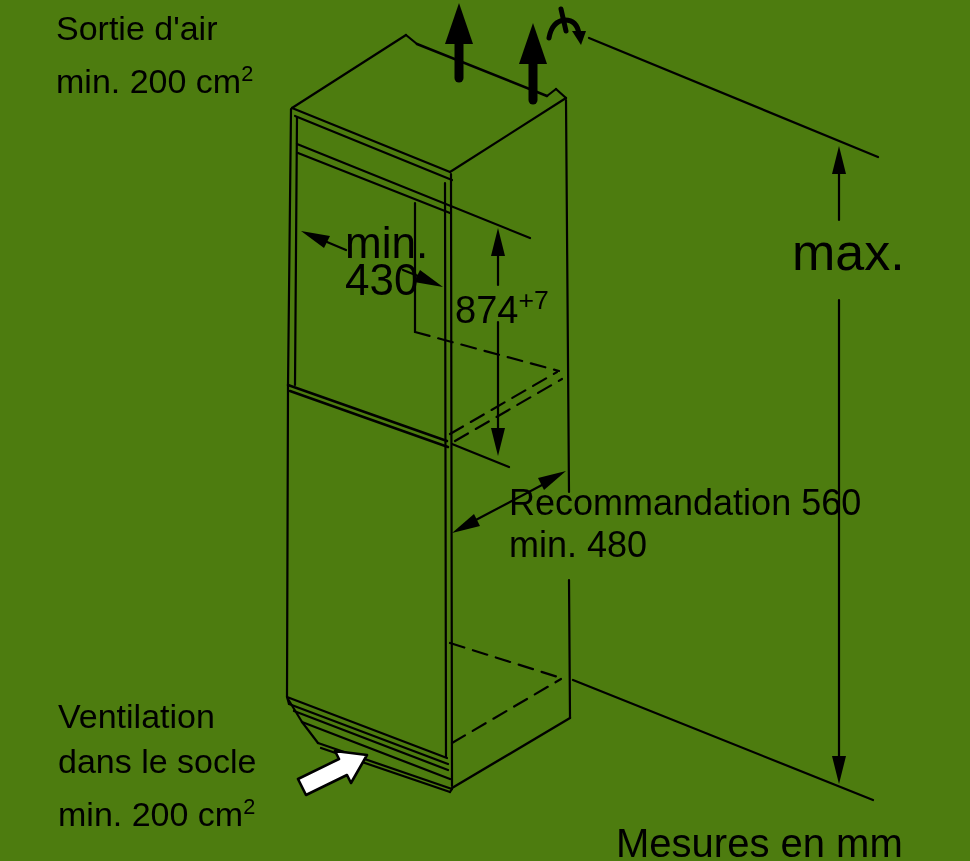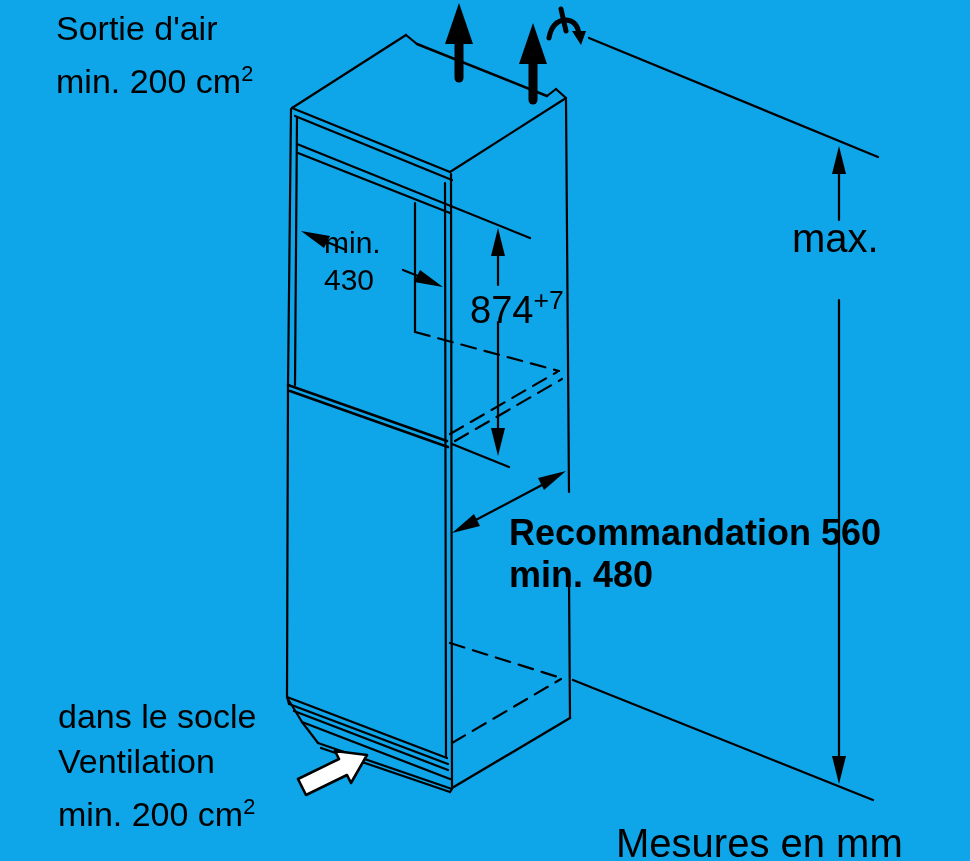--- a/index.html
+++ b/index.html
@@ -1,28 +1,28 @@
 <!DOCTYPE html>
 <html><head>
 <meta charset="utf-8">
 <style>
   html,body{margin:0;padding:0;background:#ffffff;}
   #stage{
-    position:relative;width:970px;height:861px;background:#0ea5e9;
+    position:relative;width:970px;height:861px;background:#4d7c0f;
     font-family:"Liberation Sans", sans-serif;color:#000;overflow:hidden;
   }
   #stage svg{position:absolute;left:0;top:0;}
   .lbl{position:absolute;color:#000;white-space:nowrap;line-height:1.18;}
   .lbl sup{font-size:64%;}
   .air-outlet{left:56px;top:6px;font-size:34px;line-height:45px;}
-  .niche-width{left:324px;top:224px;font-size:30px;line-height:37px;}
-  .niche-height{left:470px;top:285px;font-size:38px;}
+  .niche-width{left:345px;top:224px;font-size:44px;line-height:37px;}
+  .niche-height{left:455px;top:285px;font-size:38px;}
   .niche-height sup{font-size:70%;}
-  .total-height{left:792px;top:219px;width:100px;font-size:40px;line-height:38px;}
-  .depth{left:509px;top:512px;font-size:36px;line-height:42px;font-weight:bold;}
+  .total-height{left:792px;top:233px;width:100px;text-align:center;font-size:52px;line-height:38px;}
+  .depth{left:509px;top:482px;font-size:36px;line-height:42px;}
   .base-vent{left:58px;top:694px;font-size:34px;line-height:45px;}
   .units{left:616px;top:820px;font-size:40px;}
 </style>
 </head>
 <body>
 
 <div id="stage">
 
   <svg width="970" height="861" viewBox="0 0 970 861" fill="none" stroke="#000" stroke-width="2.2" stroke-linecap="round" stroke-linejoin="round">
 
@@ -151,20 +151,20 @@
   <div class="lbl total-height">
     <div>max.</div>
   </div>
 
   <div class="lbl depth">
     <div>Recommandation 560</div>
     <div>min. 480</div>
   </div>
 
   <div class="lbl base-vent">
+    <div>Ventilation</div>
     <div>dans le socle</div>
-    <div>Ventilation</div>
     <div><span>min. 200 cm</span><sup>2</sup></div>
   </div>
 
   <div class="lbl units">Mesures en mm</div>
 
 </div>
 
 </body></html>

